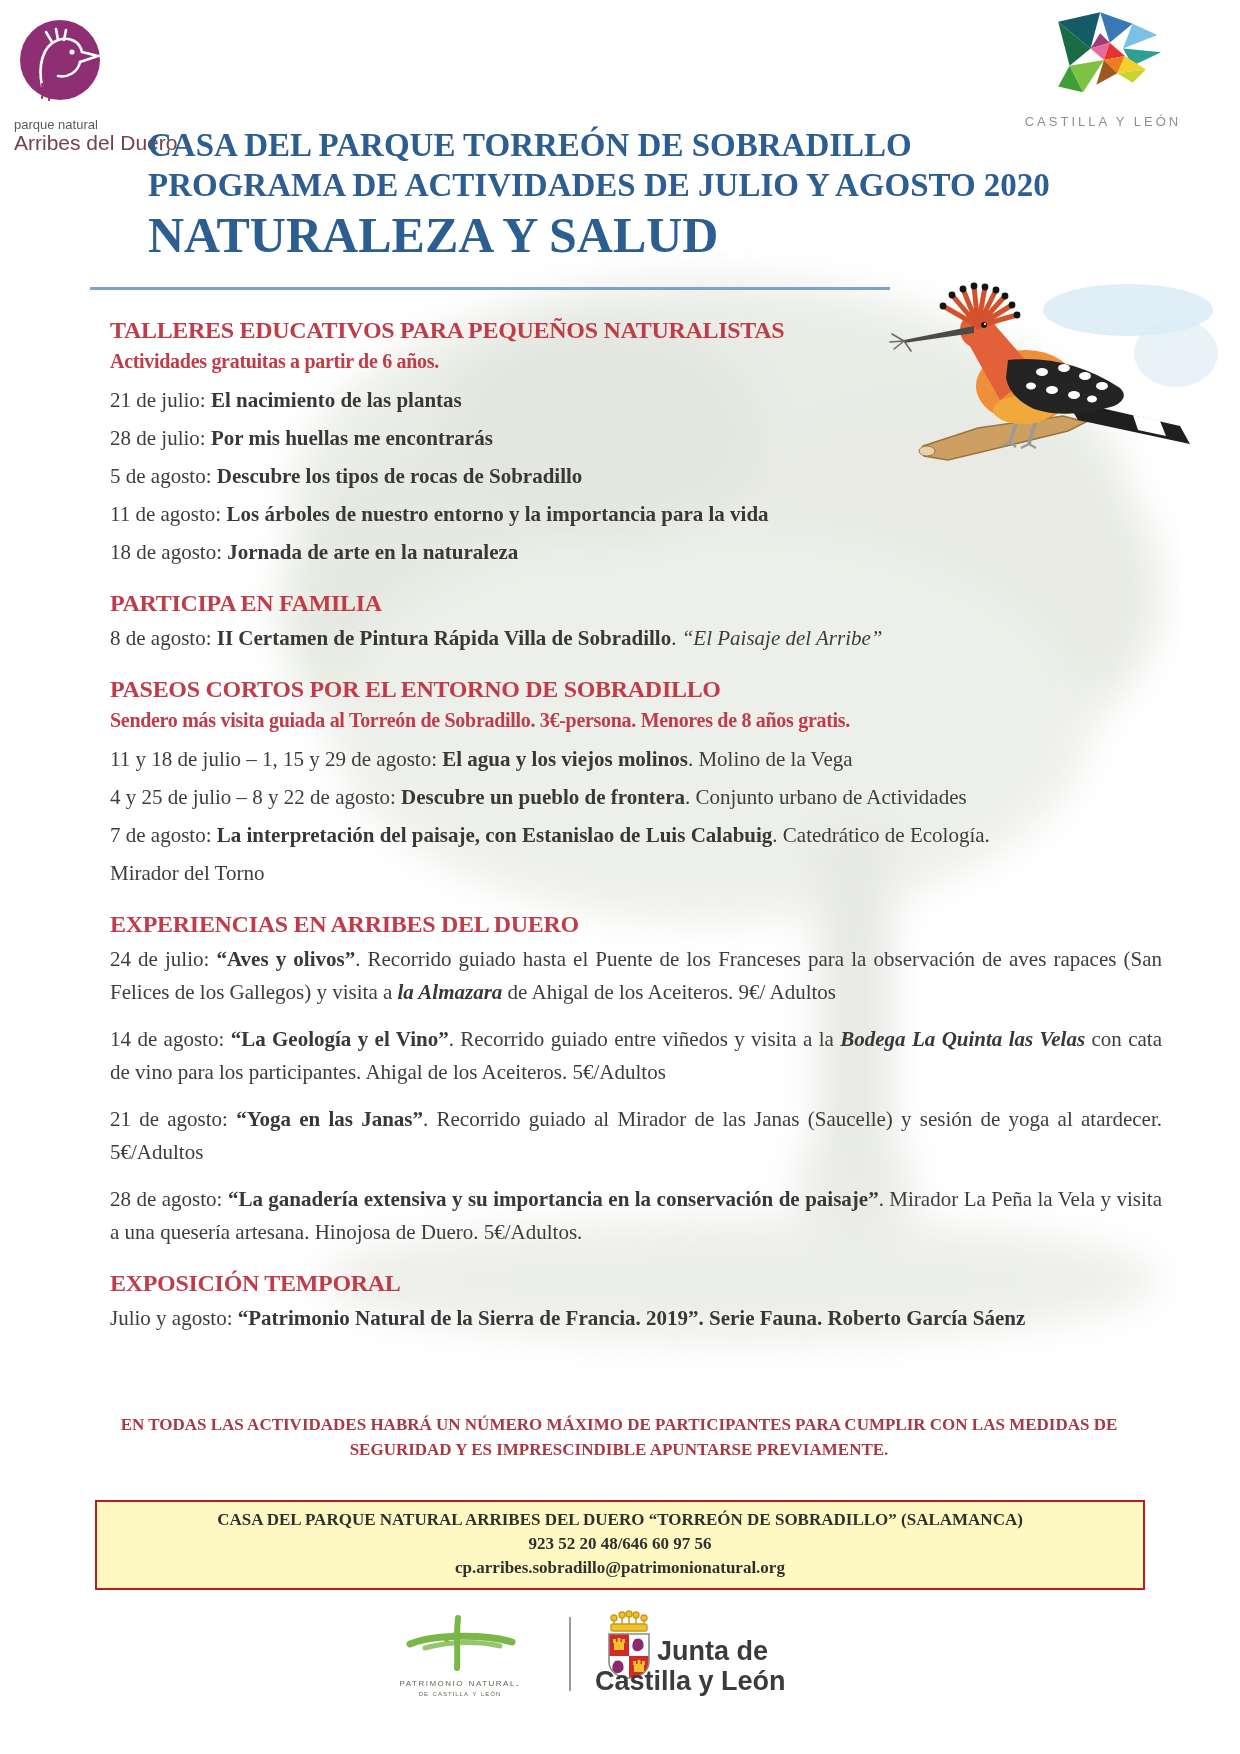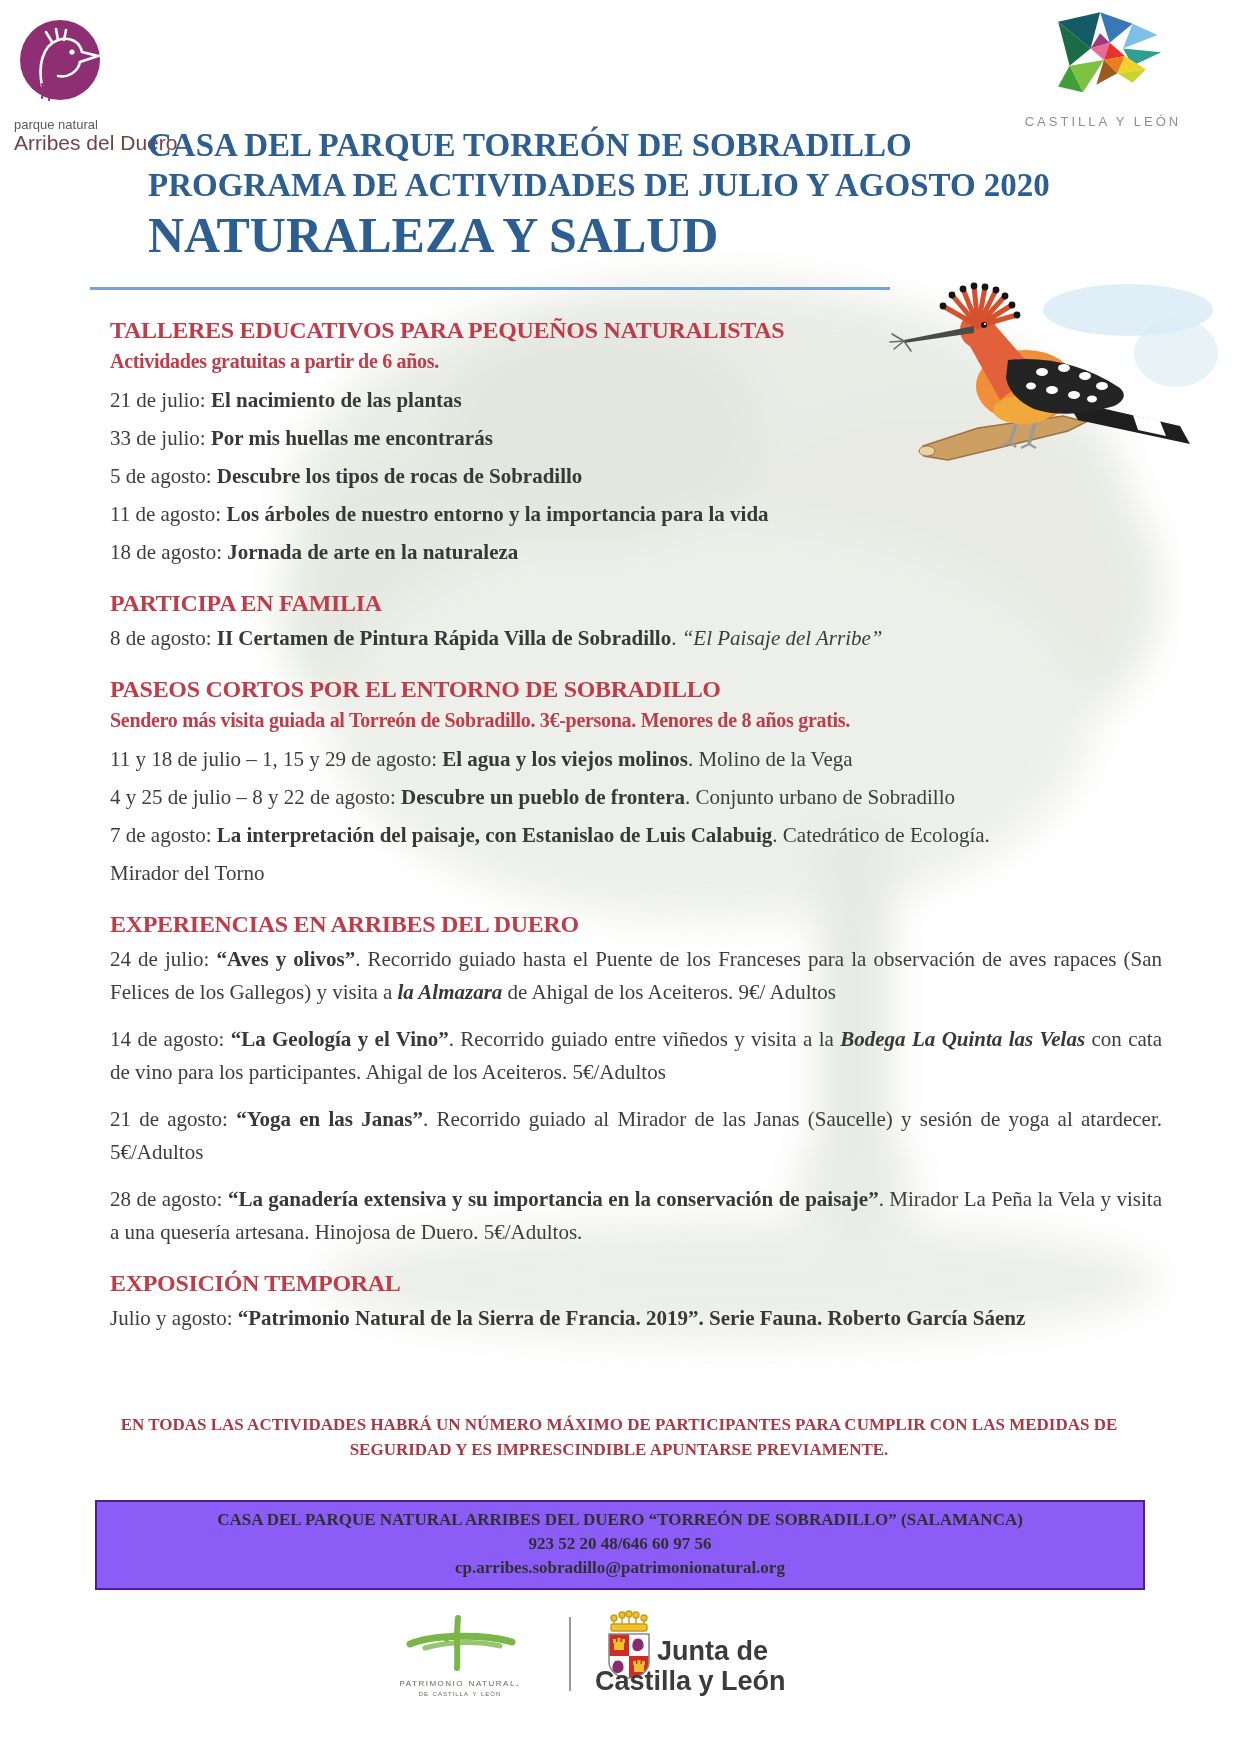--- a/index.html
+++ b/index.html
@@ -33,22 +33,22 @@
   .item{font-size:21px;line-height:33px;margin:0 0 5px 0;}
   .item b{color:#383838;}
   .para{font-size:21px;line-height:33px;margin:0 0 14px 0;text-align:justify;}
   .para b{color:#383838;}
 
   
   .disclaimer{position:absolute;left:93px;top:1412px;width:1052px;z-index:2;text-align:center;
               font-size:17px;line-height:25px;font-weight:bold;color:#a83944;}
 
   
-  .contact-box{position:absolute;left:95px;top:1500px;width:1050px;z-index:2;background:#8b5cf6;
-               border:2px solid #4c1d95;text-align:center;padding:6px 0 8px 0;box-sizing:border-box;}
+  .contact-box{position:absolute;left:95px;top:1500px;width:1050px;z-index:2;background:#fef9c3;
+               border:2px solid #b91c1c;text-align:center;padding:6px 0 8px 0;box-sizing:border-box;}
   .contact-box div{font-size:17px;line-height:24px;font-weight:bold;color:#2f2f2f;}
 
   
   .footer{position:absolute;left:0;top:1608px;width:1240px;z-index:2;display:flex;justify-content:center;align-items:center;gap:34px;}
   .pat-logo{width:150px;text-align:center;}
   .pat-logo .l1{font-family:"Liberation Sans",sans-serif;font-size:11px;letter-spacing:1.5px;color:#6e655a;font-variant:small-caps;line-height:12px;}
   .pat-logo .l2{font-family:"Liberation Sans",sans-serif;font-size:9px;letter-spacing:1px;color:#6e655a;font-variant:small-caps;line-height:11px;}
   .foot-divider{width:2px;height:74px;background:#9a9a9a;}
   .junta{position:relative;width:250px;height:92px;}
   .junta .shield{position:absolute;left:0;top:0;}
@@ -180,32 +180,32 @@
       <ellipse cx="264" cy="131" rx="5" ry="3.5"></ellipse>
         <ellipse cx="203" cy="118" rx="5" ry="3.5"></ellipse>
     </g>
   </svg>
 
   <div class="body-col">
 
     <h2 class="sec first">TALLERES EDUCATIVOS PARA PEQUEÑOS NATURALISTAS</h2>
     <div class="sub">Actividades gratuitas a partir de 6 años.</div>
     <p class="item"><span>21 de julio: </span><b>El nacimiento de las plantas</b></p>
-    <p class="item"><span>33 de julio: </span><b>Por mis huellas me encontrarás</b></p>
+    <p class="item"><span>28 de julio: </span><b>Por mis huellas me encontrarás</b></p>
     <p class="item"><span>5 de agosto: </span><b>Descubre los tipos de rocas de Sobradillo</b></p>
     <p class="item"><span>11 de agosto: </span><b>Los árboles de nuestro entorno y la importancia para la vida</b></p>
     <p class="item"><span>18 de agosto: </span><b>Jornada de arte en la naturaleza</b></p>
 
     <h2 class="sec">PARTICIPA EN FAMILIA</h2>
     <p class="item"><span>8 de agosto: </span><b>II Certamen de Pintura Rápida Villa de Sobradillo</b><span>. </span><i>“El Paisaje del Arribe”</i></p>
 
     <h2 class="sec">PASEOS CORTOS POR EL ENTORNO DE SOBRADILLO</h2>
     <div class="sub">Sendero más visita guiada al Torreón de Sobradillo. 3€-persona. Menores de 8 años gratis.</div>
     <p class="item"><span>11 y 18 de julio – 1, 15 y 29 de agosto: </span><b>El agua y los viejos molinos</b><span>.  Molino de la Vega</span></p>
-    <p class="item"><span>4 y 25 de julio – 8 y 22 de agosto: </span><b>Descubre un pueblo de frontera</b><span>. Conjunto urbano de Sobradillo</span></p>
+    <p class="item"><span>4 y 25 de julio – 8 y 22 de agosto: </span><b>Descubre un pueblo de frontera</b><span>. Conjunto urbano de Actividades</span></p>
     <p class="item"><span>7 de agosto: </span><b>La interpretación del paisaje, con Estanislao de Luis Calabuig</b><span>. Catedrático de Ecología.</span></p>
     <p class="item"><span>Mirador del Torno</span></p>
 
     <h2 class="sec">EXPERIENCIAS EN ARRIBES DEL DUERO</h2>
     <p class="para"><span>24 de julio: </span><b>“Aves y olivos”</b><span>. Recorrido guiado hasta el Puente de los Franceses para la observación de aves rapaces (San Felices de los Gallegos) y visita a </span><b><i>la Almazara</i></b><span> de Ahigal de los Aceiteros. 9€/ Adultos</span></p>
     <p class="para"><span>14 de agosto: </span><b>“La Geología y el Vino”</b><span>. Recorrido guiado entre viñedos y visita a la </span><b><i>Bodega La Quinta las Velas</i></b><span> con cata de vino para los participantes. Ahigal de los Aceiteros. 5€/Adultos</span></p>
     <p class="para"><span>21 de agosto: </span><b>“Yoga en las Janas”</b><span>. Recorrido guiado al Mirador de las Janas (Saucelle) y sesión de yoga al atardecer. 5€/Adultos</span></p>
     <p class="para"><span>28 de agosto: </span><b>“La ganadería extensiva y su importancia en la conservación de paisaje”</b><span>. Mirador La Peña la Vela y visita a una quesería artesana. Hinojosa de Duero. 5€/Adultos.</span></p>
 
     <h2 class="sec">EXPOSICIÓN TEMPORAL</h2>

